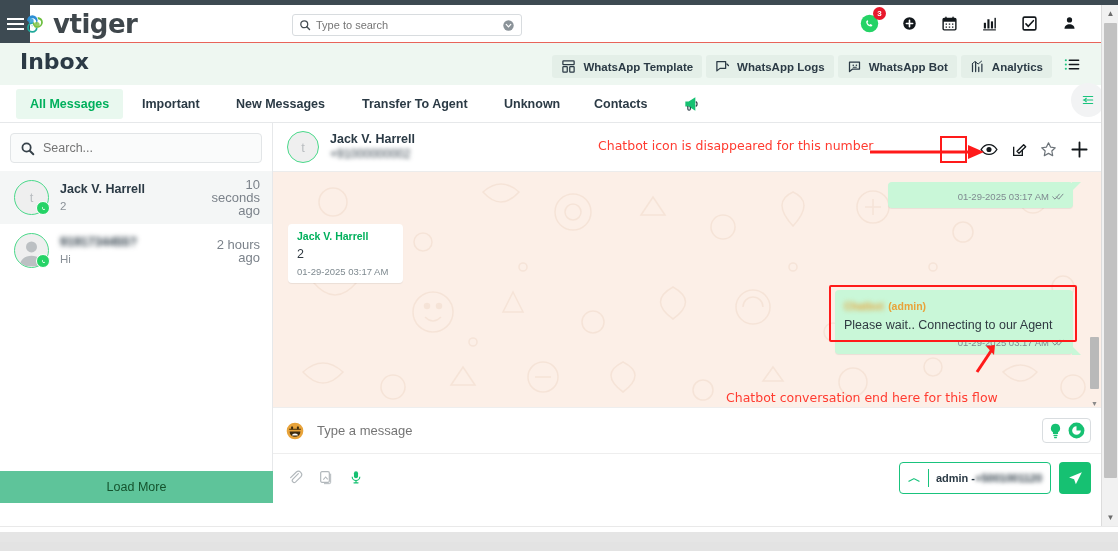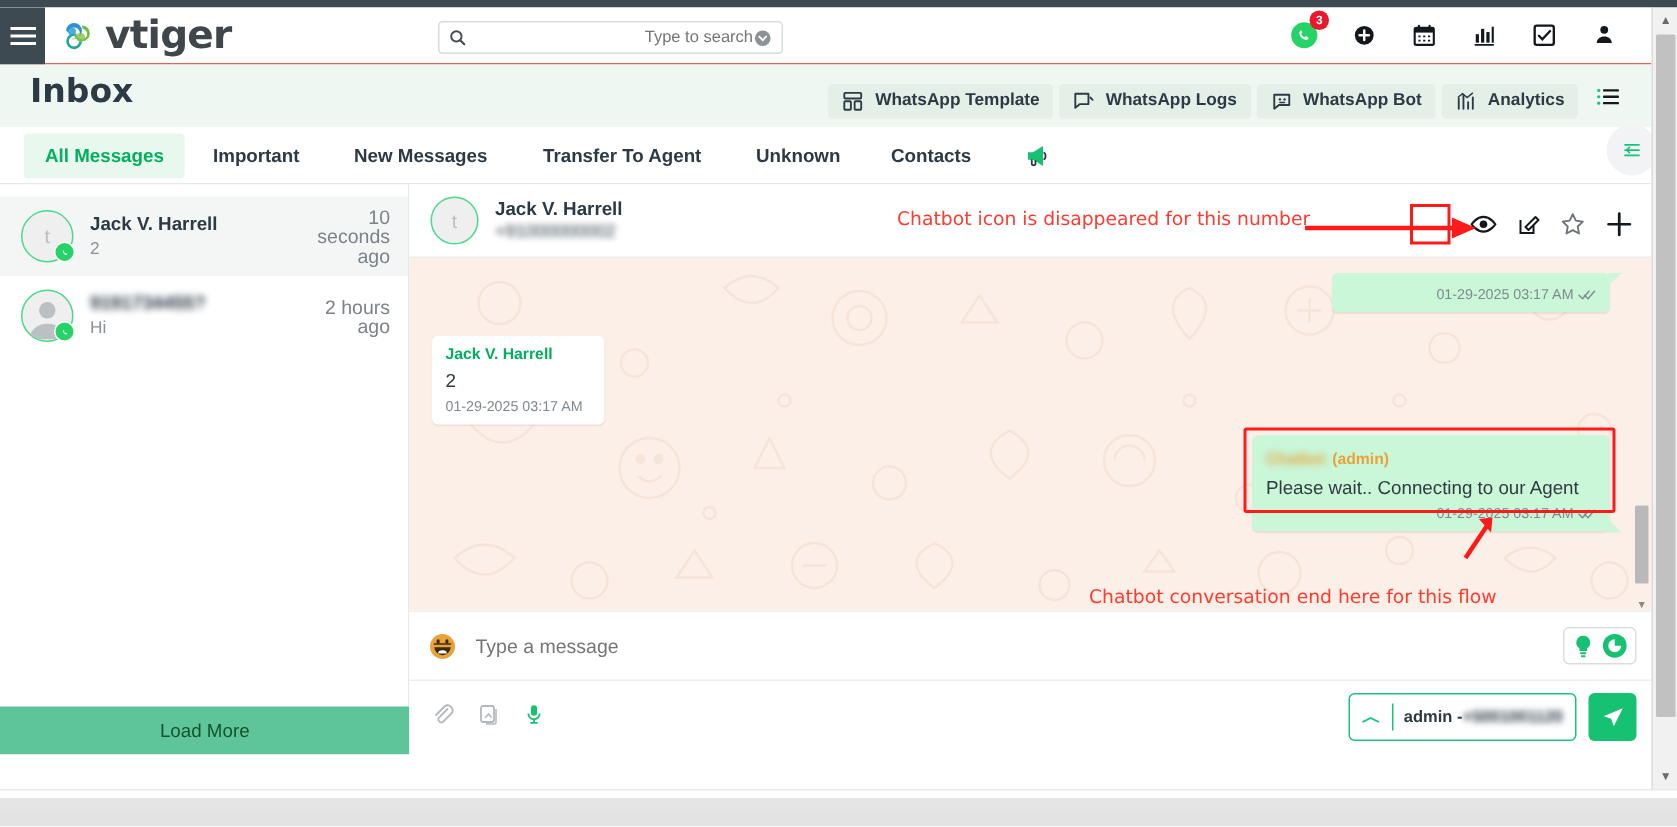--- a/index.html
+++ b/index.html
@@ -23,30 +23,30 @@
       background:#cfcfcf; opacity:.55; }
   .outer-hscroll .bar2 { position:absolute; left:0; bottom:0; width:1118px; height:9px;
       background:#c8c8c8; opacity:.5; }
 
   
   .topnav { position:absolute; left:0; top:5px; width:1101px; height:38px; background:#fff;
       border-bottom:1.5px solid #e8645a; }
   .burger-box { position:absolute; left:0; top:0; width:30px; height:38px; background:#3d4a52;
       display:flex; align-items:center; justify-content:center; cursor:pointer; }
   .burger span { display:block; width:17px; height:2.5px; background:#fff; margin:2.3px 0; }
-  .logo { position:absolute; left:38px; top:4px; display:flex; align-items:center; gap:4px;justify-content:center; }
+  .logo { position:absolute; left:21px; top:4px; display:flex; align-items:center; gap:4px;justify-content:center; }
   .logo-mark { width:28px; height:28px; }
   .logo-text { font-size:26px; font-weight:600; color:#3f474c; letter-spacing:-.5px;
       font-family:"DejaVu Sans", sans-serif; }
   .searchbox { position:absolute; left:292px; top:9px; width:230px; height:22px;
       border:1px solid #d8dcdf; border-radius:3px; background:#fff;
       display:flex; align-items:center; padding:0 6px; }
   .searchbox .mag { width:12px; height:12px; flex:0 0 12px; }
   .searchbox input { border:0; outline:0; flex:1; font-size:11px; color:#9aa1a7;
-      font-family:"Liberation Sans", sans-serif; margin-left:5px; background:transparent;text-align:right; }
+      font-family:"Liberation Sans", sans-serif; margin-left:5px; background:transparent; }
   .searchbox .caret { width:13px; height:13px; }
   .nav-icons { position:absolute; right:22px; top:7px; display:flex; align-items:center; gap:21px; }
   .nav-icons .ni { position:relative; width:19px; height:22px; display:flex;
       align-items:center; justify-content:center; cursor:pointer; }
   .badge { position:absolute; top:-5px; right:-7px; min-width:13px; height:13px;
       background:#e8192c; color:#fff; border-radius:50%; font-size:8px; font-weight:bold;
       line-height:13px; text-align:center; padding:0 2px; }
 
   
   .modhead { position:absolute; left:0; top:43px; width:1101px; height:42px; background:#eef7f1; }
@@ -312,20 +312,27 @@
 
   <div class="collapse-pill">
     <svg width="16" height="14" viewBox="0 0 24 24">
       <path d="M4 6h16M4 12h16M4 18h16" stroke="#19c37d" stroke-width="2" stroke-linecap="round"></path>
       <path d="M9 9l-3 3 3 3" fill="none" stroke="#19c37d" stroke-width="2" stroke-linecap="round"></path>
     </svg>
   </div>
 
   <div class="leftpanel">
 
+    <div class="lsearch">
+      <svg width="15" height="15" viewBox="0 0 16 16">
+        <circle cx="7" cy="7" r="4.4" fill="none" stroke="#37424a" stroke-width="1.9"></circle>
+        <line x1="10.4" y1="10.4" x2="14.2" y2="14.2" stroke="#37424a" stroke-width="2.1" stroke-linecap="round"></line>
+      </svg>
+      <input placeholder="Search..." style="">
+    </div>
 
     <div class="clist">
 
       <div class="crow sel">
         <div class="avwrap">
           <div class="avcircle">t</div>
           <div class="wa-dot">
             <svg width="9" height="9" viewBox="0 0 24 24">
               <path d="M8.6 7.6c.3-.1.7 0 .9.4l.8 1.5c.1.3 0 .6-.2.8l-.5.5c-.1.1-.1.3 0 .5.5.9 1.3 1.7 2.2 2.2.2.1.4.1.5 0l.5-.5c.2-.2.5-.3.8-.2l1.5.8c.4.2.5.6.4.9-.3.9-1.2 1.5-2.2 1.4-2.8-.4-5.1-2.7-5.5-5.5-.1-1 .5-1.9 1.4-2.2z" fill="#fff"></path>
             </svg>

